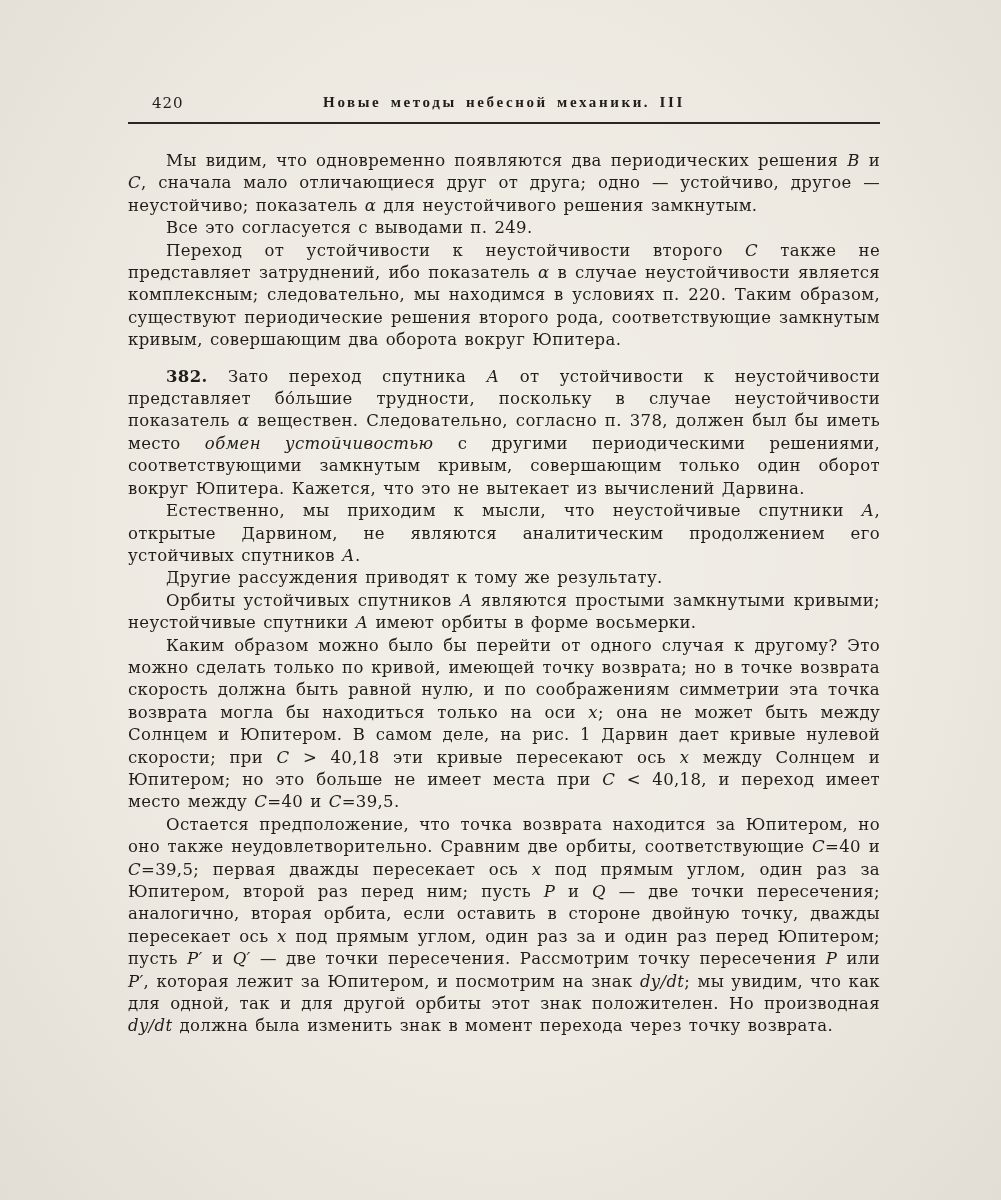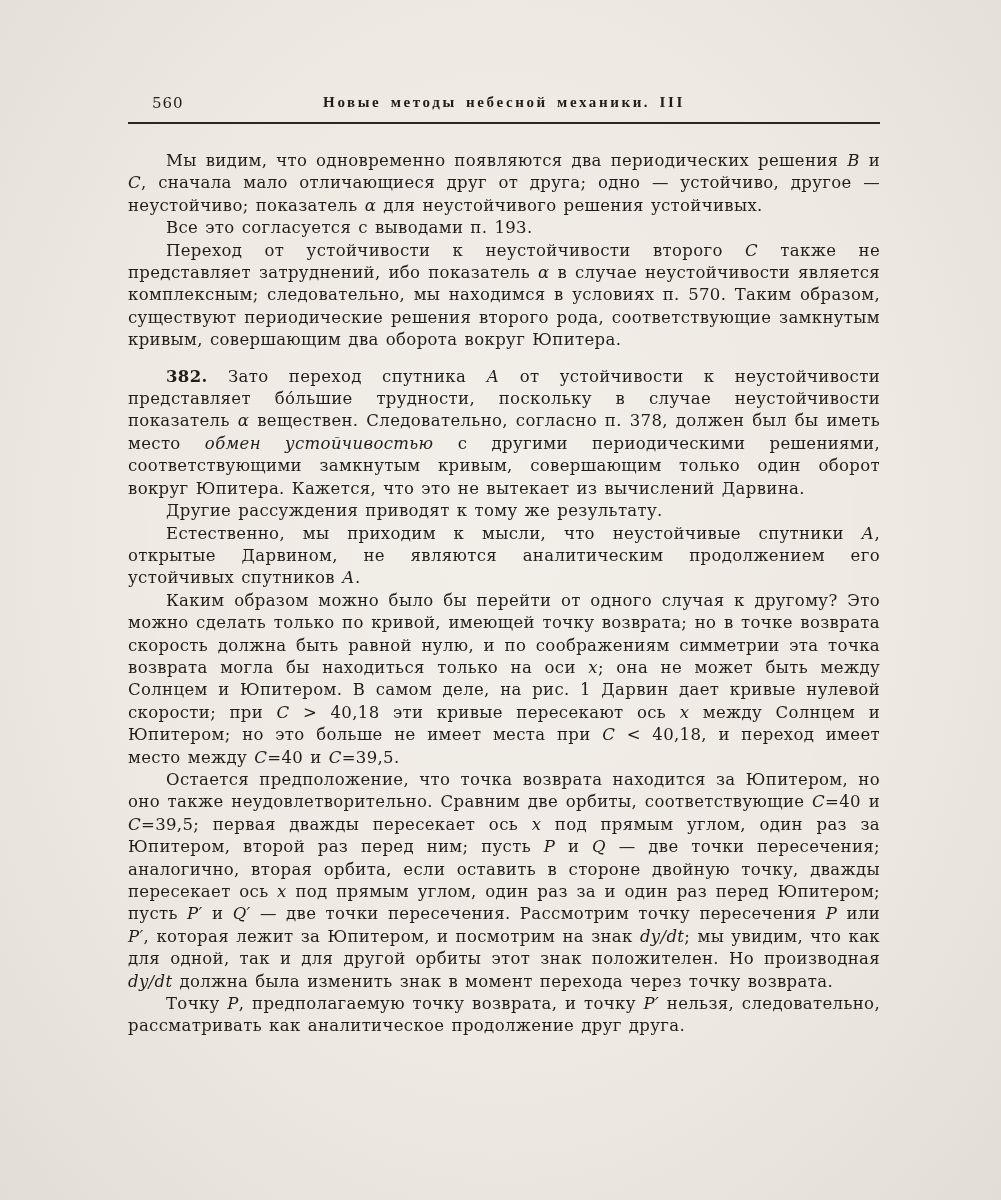--- a/index.html
+++ b/index.html
@@ -71,27 +71,27 @@
     font-weight: bold;
   }
 </style>
 </head>
 <body style="background: rgb(238, 234, 226); color: rgb(33, 29, 24);">
 
 <div class="scan-vignette"></div>
 
 <div class="page">
   <div class="page-header" style="border-bottom-color: rgb(43, 38, 33);">
-    <span class="page-number">560</span>
+    <span class="page-number">420</span>
     <span class="running-head">Новые методы небесной механики. III</span>
   </div>
   <div class="page-body">
-      <p><span>Мы видим, что одновременно появляются два периодических решения </span><i>В</i><span> и </span><i>С</i><span>, сначала мало отличающиеся друг от друга; одно — устойчиво, другое — неустойчиво; показатель </span><i>α</i><span> для неустойчивого решения устойчивых.</span></p>
-      <p><span>Все это согласуется с выводами п. 193.</span></p>
-      <p><span>Переход от устойчивости к неустойчивости второго </span><i>С</i><span> также не представляет затруднений, ибо показатель </span><i>α</i><span> в случае неустойчивости является комплексным; следовательно, мы находимся в условиях п. 570. Таким образом, существуют периодические решения второго рода, соответствующие замкнутым кривым, совершающим два оборота вокруг Юпитера.</span></p>
+      <p><span>Мы видим, что одновременно появляются два периодических решения </span><i>В</i><span> и </span><i>С</i><span>, сначала мало отличающиеся друг от друга; одно — устойчиво, другое — неустойчиво; показатель </span><i>α</i><span> для неустойчивого решения замкнутым.</span></p>
+      <p><span>Все это согласуется с выводами п. 249.</span></p>
+      <p><span>Переход от устойчивости к неустойчивости второго </span><i>С</i><span> также не представляет затруднений, ибо показатель </span><i>α</i><span> в случае неустойчивости является комплексным; следовательно, мы находимся в условиях п. 220. Таким образом, существуют периодические решения второго рода, соответствующие замкнутым кривым, совершающим два оборота вокруг Юпитера.</span></p>
       <p class="section-start"><b>382.</b><span> Зато переход спутника </span><i>А</i><span> от устойчивости к неустойчивости представляет бо́льшие трудности, поскольку в случае неустойчивости показатель </span><i>α</i><span> веществен. Следовательно, согласно п. 378, должен был бы иметь место </span><i>обмен устойчивостью</i><span> с другими периодическими решениями, соответствующими замкнутым кривым, совершающим только один оборот вокруг Юпитера. Кажется, что это не вытекает из вычислений Дарвина.</span></p>
+      <p><span>Естественно, мы приходим к мысли, что неустойчивые спутники </span><i>А</i><span>, открытые Дарвином, не являются аналитическим продолжением его устойчивых спутников </span><i>А</i><span>.</span></p>
       <p><span>Другие рассуждения приводят к тому же результату.</span></p>
-      <p><span>Естественно, мы приходим к мысли, что неустойчивые спутники </span><i>А</i><span>, открытые Дарвином, не являются аналитическим продолжением его устойчивых спутников </span><i>А</i><span>.</span></p>
+      <p><span>Орбиты устойчивых спутников </span><i>А</i><span> являются простыми замкнутыми кривыми; неустойчивые спутники </span><i>А</i><span> имеют орбиты в форме восьмерки.</span></p>
       <p><span>Каким образом можно было бы перейти от одного случая к другому? Это можно сделать только по кривой, имеющей точку возврата; но в точке возврата скорость должна быть равной нулю, и по соображениям симметрии эта точка возврата могла бы находиться только на оси </span><i>x</i><span>; она не может быть между Солнцем и Юпитером. В самом деле, на рис. 1 Дарвин дает кривые нулевой скорости; при </span><i>С</i><span> &gt; 40,18 эти кривые пересекают ось </span><i>x</i><span> между Солнцем и Юпитером; но это больше не имеет места при </span><i>С</i><span> &lt; 40,18, и переход имеет место между </span><i>С</i><span>=40 и </span><i>С</i><span>=39,5.</span></p>
       <p><span>Остается предположение, что точка возврата находится за Юпитером, но оно также неудовлетворительно. Сравним две орбиты, соответствующие </span><i>С</i><span>=40 и </span><i>С</i><span>=39,5; первая дважды пересекает ось </span><i>x</i><span> под прямым углом, один раз за Юпитером, второй раз перед ним; пусть </span><i>Р</i><span> и </span><i>Q</i><span> — две точки пересечения; аналогично, вторая орбита, если оставить в стороне двойную точку, дважды пересекает ось </span><i>x</i><span> под прямым углом, один раз за и один раз перед Юпитером; пусть </span><i>Р′</i><span> и </span><i>Q′</i><span> — две точки пересечения. Рассмотрим точку пересечения </span><i>Р</i><span> или </span><i>Р′</i><span>, которая лежит за Юпитером, и посмотрим на знак </span><i>dy/dt</i><span>; мы увидим, что как для одной, так и для другой орбиты этот знак положителен. Но производная </span><i>dy/dt</i><span> должна была изменить знак в момент перехода через точку возврата.</span></p>
-      <p><span>Точку </span><i>Р</i><span>, предполагаемую точку возврата, и точку </span><i>Р′</i><span> нельзя, следовательно, рассматривать как аналитическое продолжение друг друга.</span></p>
     </div>
 </div>
 
 </body></html>

